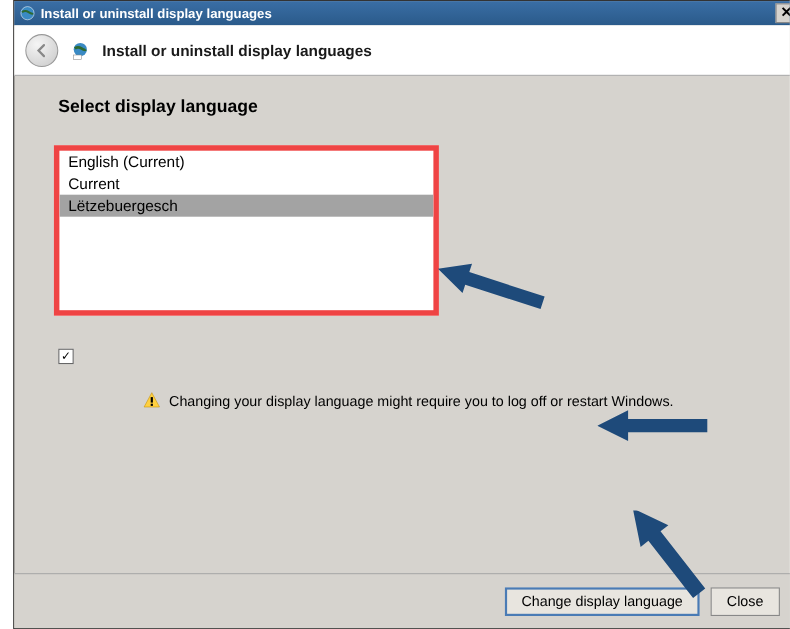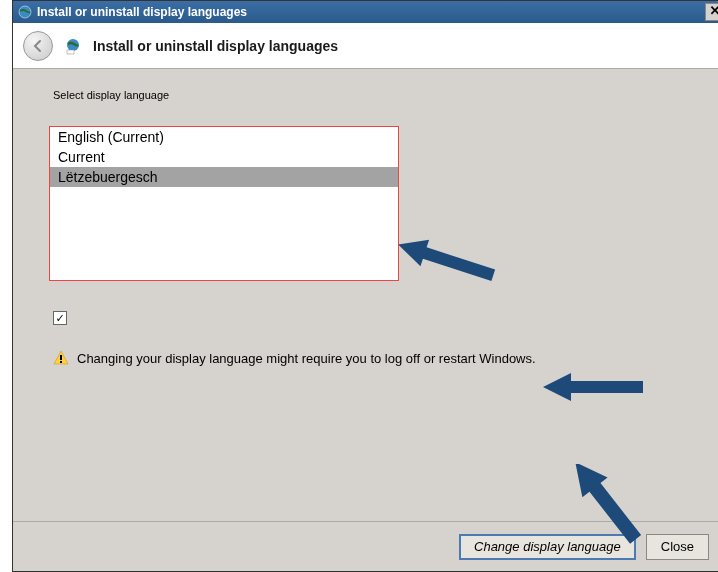--- a/index.html
+++ b/index.html
@@ -86,29 +86,29 @@
     font-size: 14px;
     font-weight: bold;
     color: #1a1a1a;
   }
   .content {
     flex: 1;
     padding: 20px 40px 10px 40px;
     position: relative;
   }
   .section-title {
-    font-weight: normal;
-    font-size: 11px;
+    font-weight: bold;
+    font-size: 16px;
     margin-bottom: 25px;
   }
   .listbox {
     width: 350px;
     height: 155px;
     background: #fff;
-    border: 1px solid #ef4444;
+    border: 5px solid #ef4444;
     margin-left: -4px;
     overflow: hidden;
   }
   .list-item {
     padding: 2px 8px;
     font-size: 14px;
     cursor: pointer;
   }
   .list-item.selected {
     background: #a3a3a3;
@@ -129,20 +129,21 @@
     justify-content: center;
     font-size: 11px;
     line-height: 1;
     cursor: pointer;
   }
   .warning-row {
     margin-top: 25px;
     display: flex;
     align-items: center;
     gap: 8px;
+    justify-content: center;
   }
   .warning-icon {
     width: 16px;
     height: 16px;
     display: flex;
     align-items: center;
     justify-content: center;
   }
   .footer {
     height: 50px;
@@ -159,21 +160,20 @@
     padding: 2px 14px;
     background: #e8e5df;
     border: 1px solid #888;
     font-size: 13px;
     cursor: pointer;
     font-family: inherit;
   }
   .btn.primary {
     border: 2px solid #4a7bb5;
     padding: 0 13px;
-    font-style: italic;
   }
   .arrow {
     position: absolute;
     pointer-events: none;
   }
 </style>
 </head>
 <body>
 
 <div class="window">

